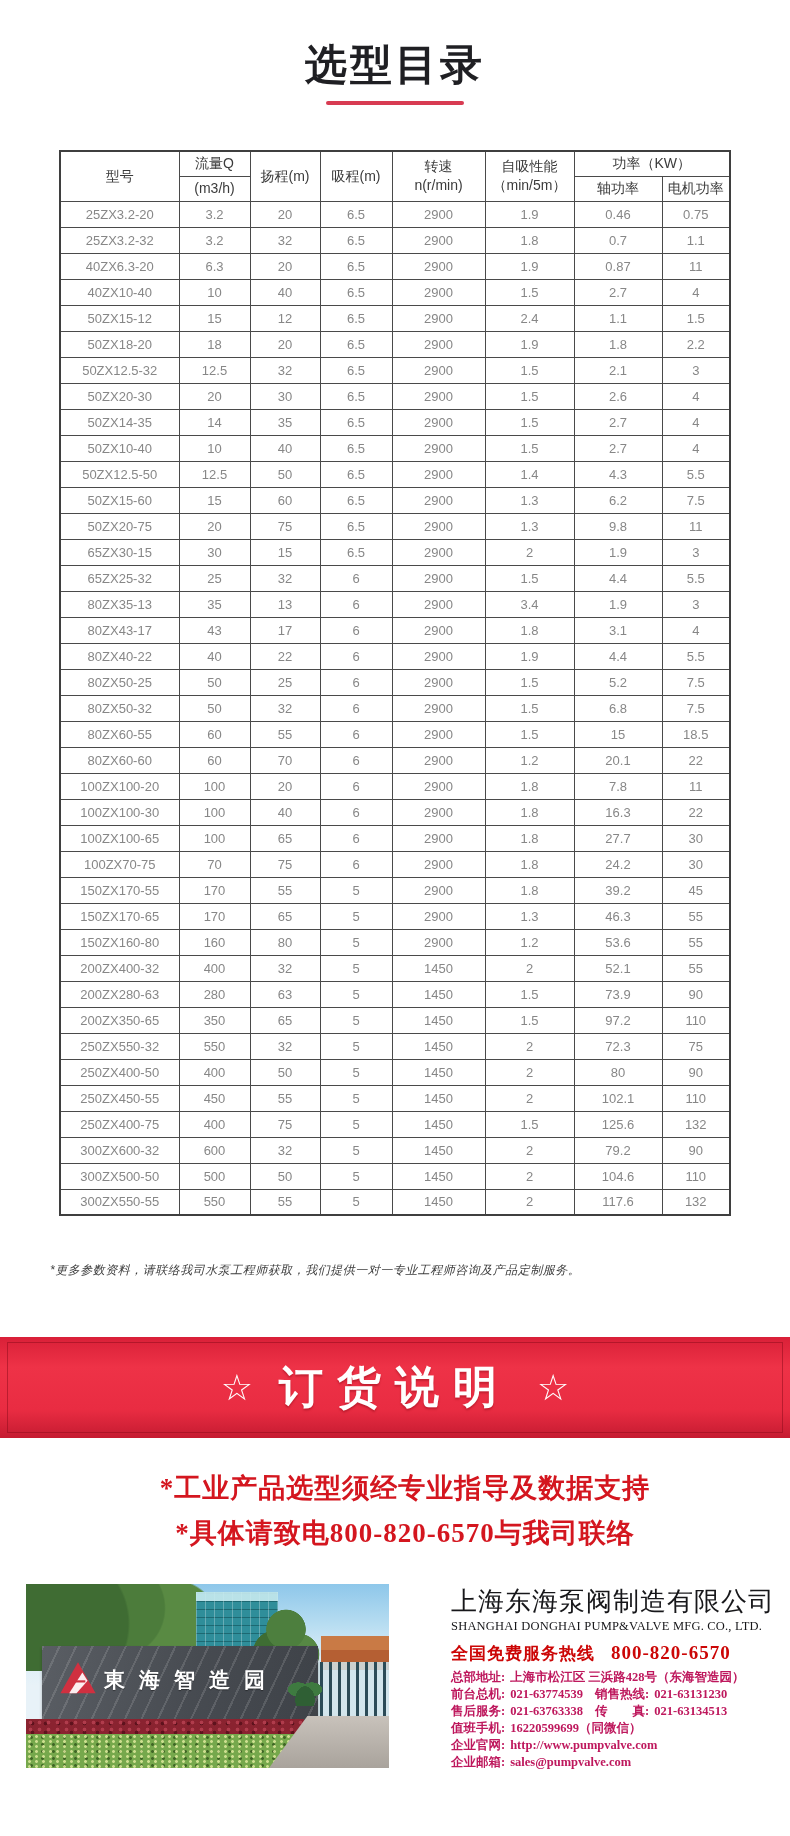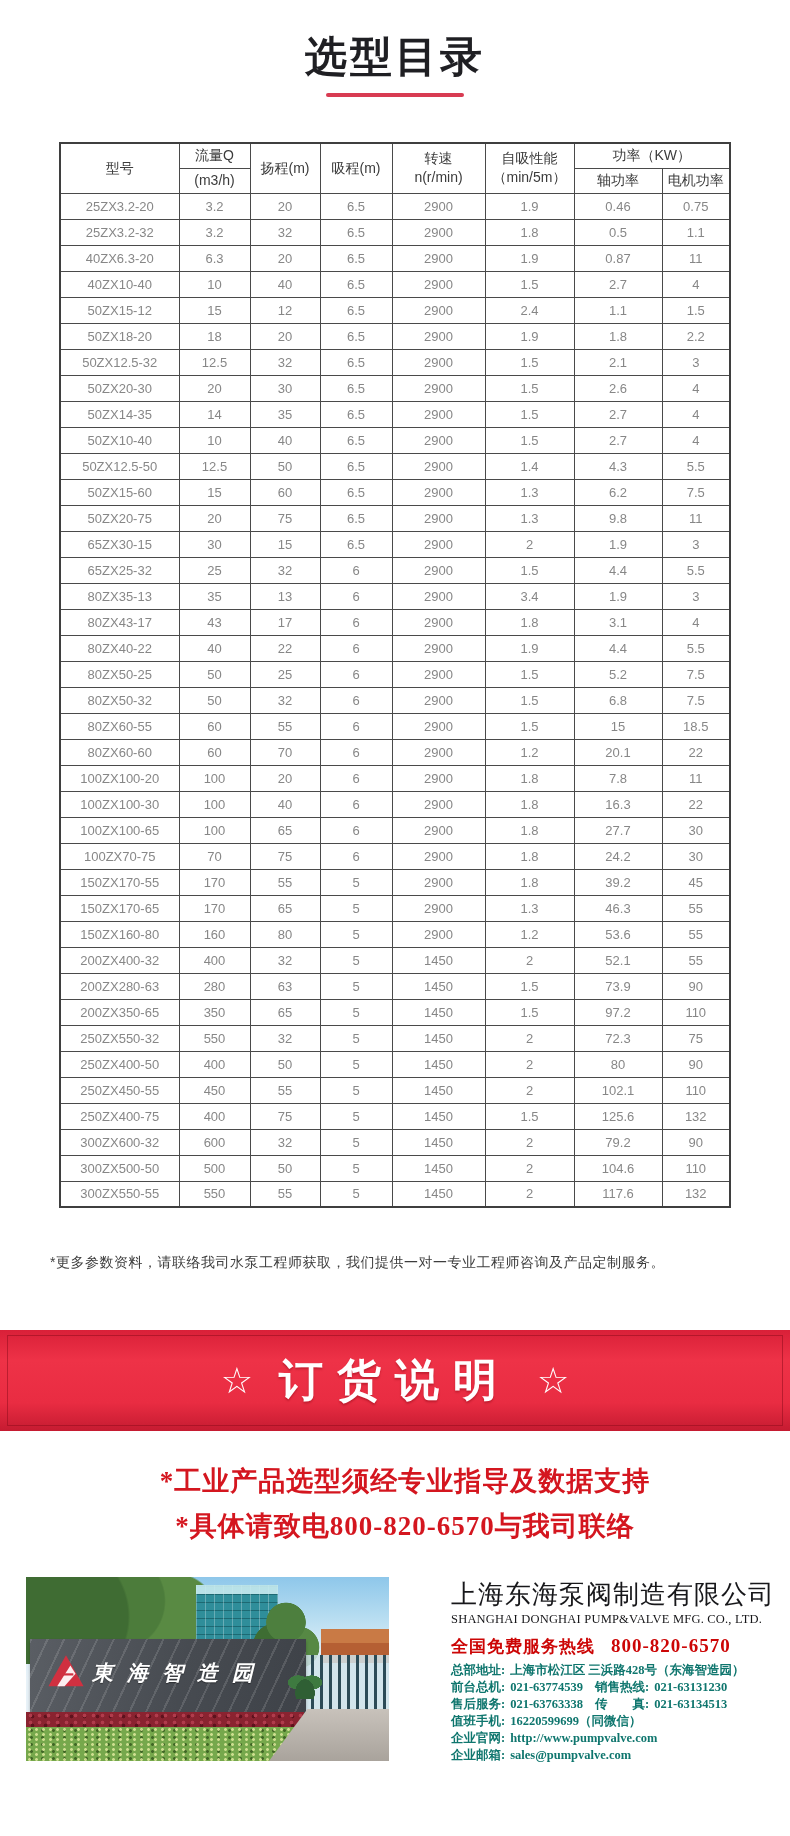--- a/index.html
+++ b/index.html
@@ -4,21 +4,21 @@
 <style>
   * { margin:0; padding:0; box-sizing:border-box; }
   html,body { background:#ffffff; }
   body {
     width:790px; height:1836px;
     font-family:"Liberation Sans", sans-serif;
     color:#222; position:relative; overflow:hidden;
   }
 
   
-  .title-wrap { padding-top:30px; text-align:center; }
+  .title-wrap { padding-top:38px; text-align:center; }
   .page-title {
     font-size:42px; font-weight:bold; letter-spacing:3px; color:#1f1f23;
     line-height:54px;
   }
   .title-underline {
     width:138px; height:4px; background:#d83b52; margin:9px auto 0 auto;
     border-radius:2px;
   }
 
   
@@ -31,22 +31,23 @@
     border:1px solid #4a4a4a; text-align:center; vertical-align:middle;
     font-weight:normal; padding:0;
   }
   table.spec th { color:#3b3b3b; font-size:14px; height:25px; line-height:1.35; }
   table.spec td { color:#878787; font-size:13px; height:26px; }
   table.spec th span { display:block; }
   .hdr-two-line { line-height:1.45; }
 
   
   .footnote {
-    margin-top:46px; margin-left:50px; font-size:14px; color:#3d3d3d;
+    margin-top:46px; margin-left:50px; font-size:12px; color:#3d3d3d;
     letter-spacing:0.5px;
+    font-style:italic;
   }
 
   
   .banner {
     margin-top:58px; height:101px; width:790px; position:relative;
     background:linear-gradient(180deg,#d92038 0%, #ee3247 30%, #e92c42 72%, #c51b31 100%);
     display:flex; align-items:center; justify-content:center;
   }
   .banner::before {
     content:""; position:absolute; left:7px; right:7px; top:5px; bottom:5px;
@@ -99,26 +100,25 @@
     background-image:
       linear-gradient(180deg, rgba(200,235,240,0.9) 0 9px, rgba(200,235,240,0) 9px),
       repeating-linear-gradient(90deg, rgba(255,255,255,0.28) 0 1px, transparent 1px 9px),
       repeating-linear-gradient(0deg, rgba(0,45,50,0.38) 0 1px, transparent 1px 8px);
   }
   .ph-bldg-right {
     position:absolute; left:295px; top:52px; width:68px; height:34px;
     background:linear-gradient(180deg,#c97a45 0 40%, #b55f33 40% 100%);
   }
   .ph-wall {
-    position:absolute; left:4px; top:62px; width:276px; height:75px;
+    position:absolute; left:16px; top:62px; width:276px; height:75px;
     background:
       repeating-linear-gradient(115deg, rgba(255,255,255,0.13) 0 2px, rgba(255,255,255,0) 2px 15px),
       linear-gradient(100deg,#5a5e64 0%, #474b51 55%, #3e4248 100%);
     box-shadow:0 2px 3px rgba(0,0,0,0.25);
-    font-style:italic;
   }
   .ph-sign-text {
     position:absolute; left:62px; top:20px; color:#ffffff; font-size:21px;
     font-weight:bold; letter-spacing:14px; white-space:nowrap;
     text-shadow:0 1px 1px rgba(0,0,0,0.4);
   }
   .ph-logo { position:absolute; left:14px; top:10px; width:44px; height:42px; }
   .ph-gate {
     position:absolute; left:276px; top:78px; width:87px; height:58px;
     background:
@@ -165,21 +165,21 @@
   }
   .hotline {
     margin-top:8px; font-family:"Liberation Serif", serif; font-weight:bold;
     color:#cc0606; white-space:nowrap;
   }
   .hotline-label { font-size:17px; letter-spacing:1px; }
   .hotline-number { font-size:19px; margin-left:12px; letter-spacing:1px; }
   .contacts { margin-top:4px; }
   .contact-line {
     font-family:"Liberation Serif", serif; font-weight:bold; font-size:12.5px;
-    color:#0f766e; line-height:17px; white-space:nowrap;
+    color:#be185d; line-height:17px; white-space:nowrap;
   }
   .c-label { margin-right:5px; }
   .c-value { margin-right:12px; }
 </style>
 </head>
 <body>
 
 <div class="title-wrap">
   <div class="page-title">选型目录</div>
   <div class="title-underline"></div>
@@ -230,21 +230,21 @@
           <td>0.46</td>
           <td>0.75</td>
         </tr>
         <tr>
           <td>25ZX3.2-32</td>
           <td>3.2</td>
           <td>32</td>
           <td>6.5</td>
           <td>2900</td>
           <td>1.8</td>
-          <td>0.5</td>
+          <td>0.7</td>
           <td>1.1</td>
         </tr>
         <tr>
           <td>40ZX6.3-20</td>
           <td>6.3</td>
           <td>20</td>
           <td>6.5</td>
           <td>2900</td>
           <td>1.9</td>
           <td>0.87</td>

